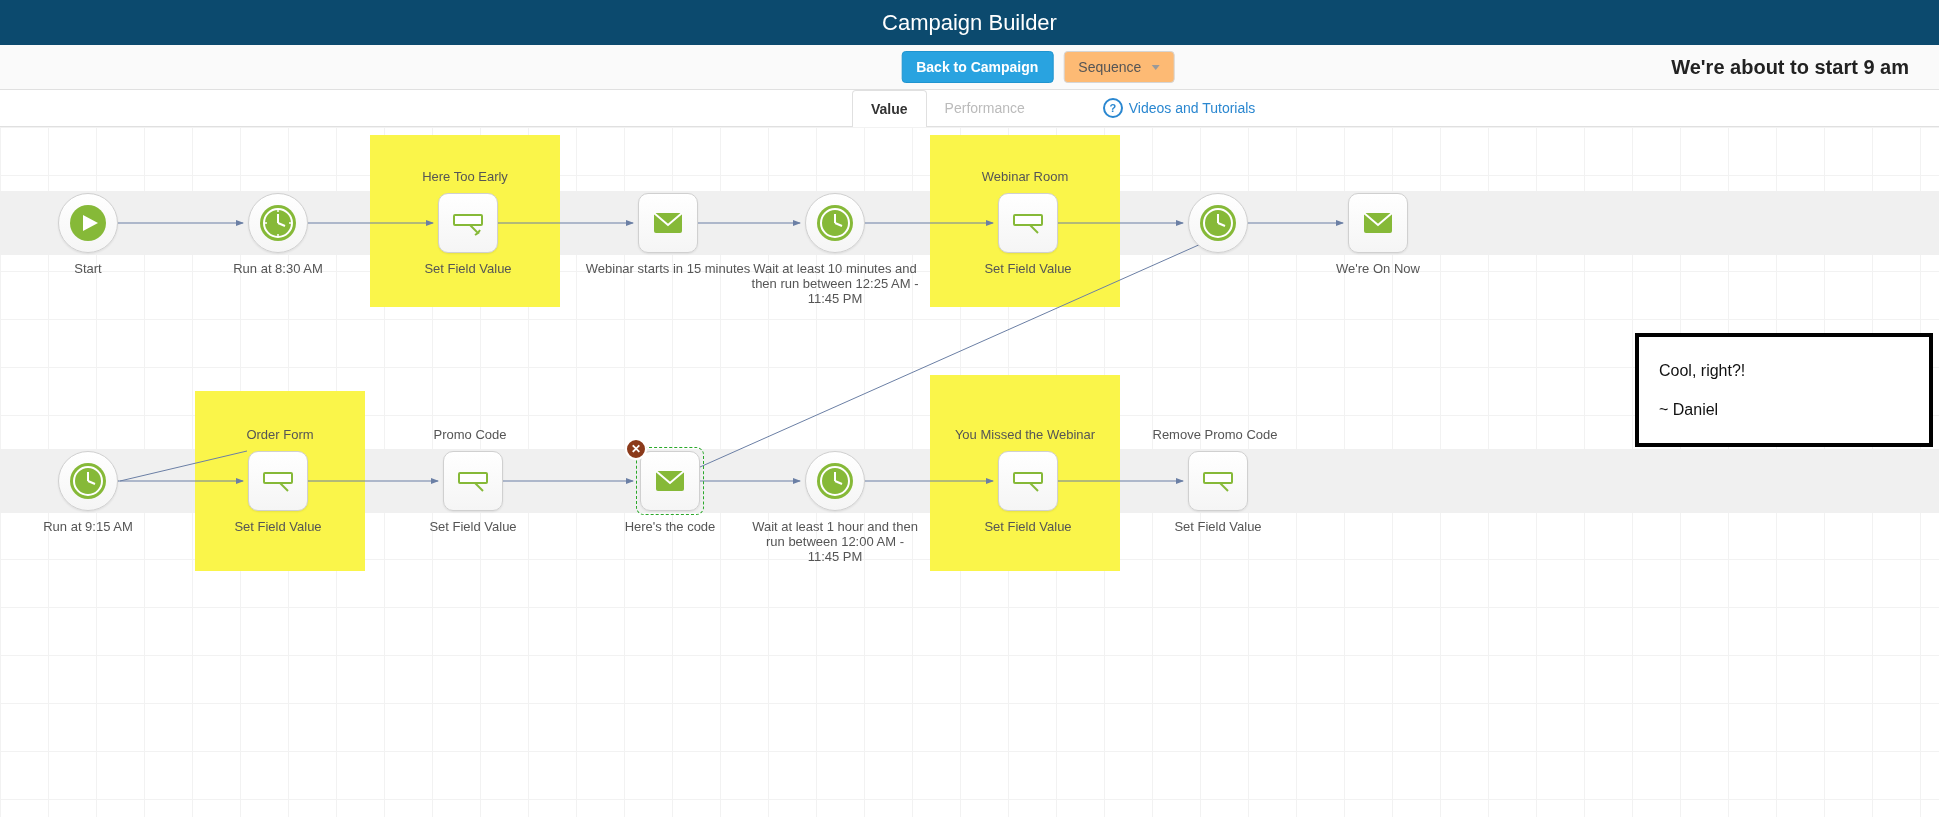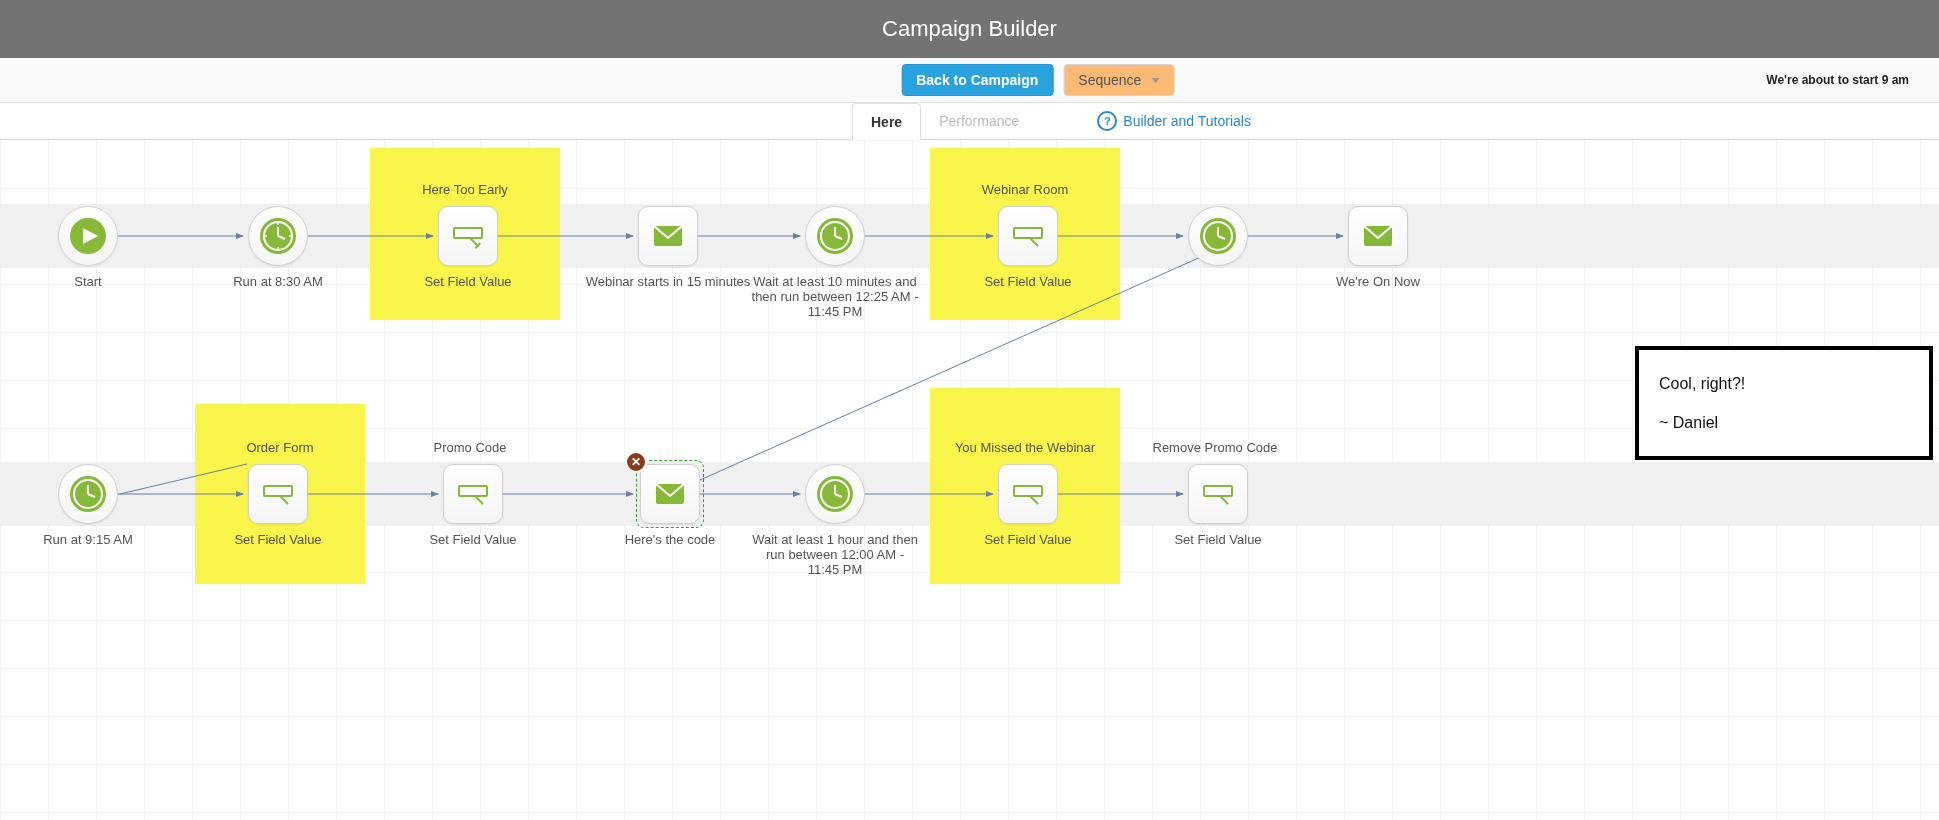--- a/index.html
+++ b/index.html
@@ -1,22 +1,22 @@
 <!DOCTYPE html>
 <html><head>
 <meta charset="utf-8">
 <style>
 html,body{margin:0;padding:0;font-family:-apple-system,BlinkMacSystemFont,"Segoe UI",Helvetica,Arial,sans-serif;background:#fff;color:#333}
-.hdr{background:#737373;color:#fff;height:58px;display:flex;align-items:center;justify-content:center;font-size:22px;font-weight:400}
+.hdr{background:#0c4a6e;color:#fff;height:45px;display:flex;align-items:center;justify-content:center;font-size:22px;font-weight:400}
 .toolbar{height:44px;border-bottom:1px solid #e0e0e0;background:#fafafa;display:flex;align-items:center;padding:0 23px;position:relative}
 .btn{display:inline-flex;align-items:center;height:30px;padding:0 14px;border-radius:4px;font-size:14px;cursor:pointer}
 .btn-blue{background:#29a3e0;color:#fff;font-weight:600;border:1px solid #1f94cf}
 .btn-out{background:#fdba74;border:1px solid #d5d5d5;color:#555;margin-left:10px}
 .caret{width:0;height:0;border-left:4px solid transparent;border-right:4px solid transparent;border-top:5px solid #999;margin-left:10px}
-.page-title{position:absolute;right:30px;font-size:12px;font-weight:600;color:#222}
+.page-title{position:absolute;right:30px;font-size:20px;font-weight:600;color:#222}
 .tabs{display:flex;align-items:center;height:36px;background:#fff;position:relative}
 .tab{height:36px;display:flex;align-items:center;padding:0 18px;font-size:14px;color:#bbb}
 .tab.active{color:#333;font-weight:600;border:1px solid #e0e0e0;border-top-left-radius:4px;border-top-right-radius:4px;background:#fff;border-bottom:1px solid #fff;margin-bottom:-1px}
 .help-link{color:#2a87d0;font-size:14px;display:flex;align-items:center;gap:6px;cursor:pointer}
 .help-icon{width:16px;height:16px;border-radius:50%;border:2px solid #2a87d0;color:#2a87d0;font-size:11px;font-weight:700;display:flex;align-items:center;justify-content:center}
 .canvas{position:relative;height:690px;background-image:linear-gradient(#f2f2f2 1px,transparent 1px),linear-gradient(90deg,#f2f2f2 1px,transparent 1px);background-size:48px 48px}
 .stripe{position:absolute;left:0;right:0;height:64px;background:#f0f0f0}
 .zone{position:absolute;background:#faf54a}
 .node{position:absolute;width:58px;height:58px;border-radius:10px;border:1px solid #d0d0d0;background:linear-gradient(#fff,#f5f5f5);box-shadow:0 1px 2px rgba(0,0,0,.08);display:flex;align-items:center;justify-content:center;cursor:pointer}
 .circ{border-radius:50%}
@@ -46,29 +46,29 @@
         <span>Sequence</span>
         <span class="caret"></span>
       </div>
   </div>
   <div class="page-title">We're about to start 9 am</div>
 </div>
 
 <div class="tabs-wrap">
   <div class="tabs" style="margin-left:852px">
     <div class="tab active">
-        <span>Here</span>
+        <span>Value</span>
       </div>
     <div class="tab">
         <span>Performance</span>
       </div>
     <div style="width:60px"></div>
     <div class="help-link">
       <span class="help-icon">?</span>
-      <span>Builder and Tutorials</span>
+      <span>Videos and Tutorials</span>
     </div>
   </div>
 </div>
 
 <div class="canvas">
 
   <div class="stripe" style="top:64px"></div>
   <div class="stripe" style="top:322px"></div>
 
   <div class="zone" style="left:370px;top:8px;width:190px;height:172px"></div>

